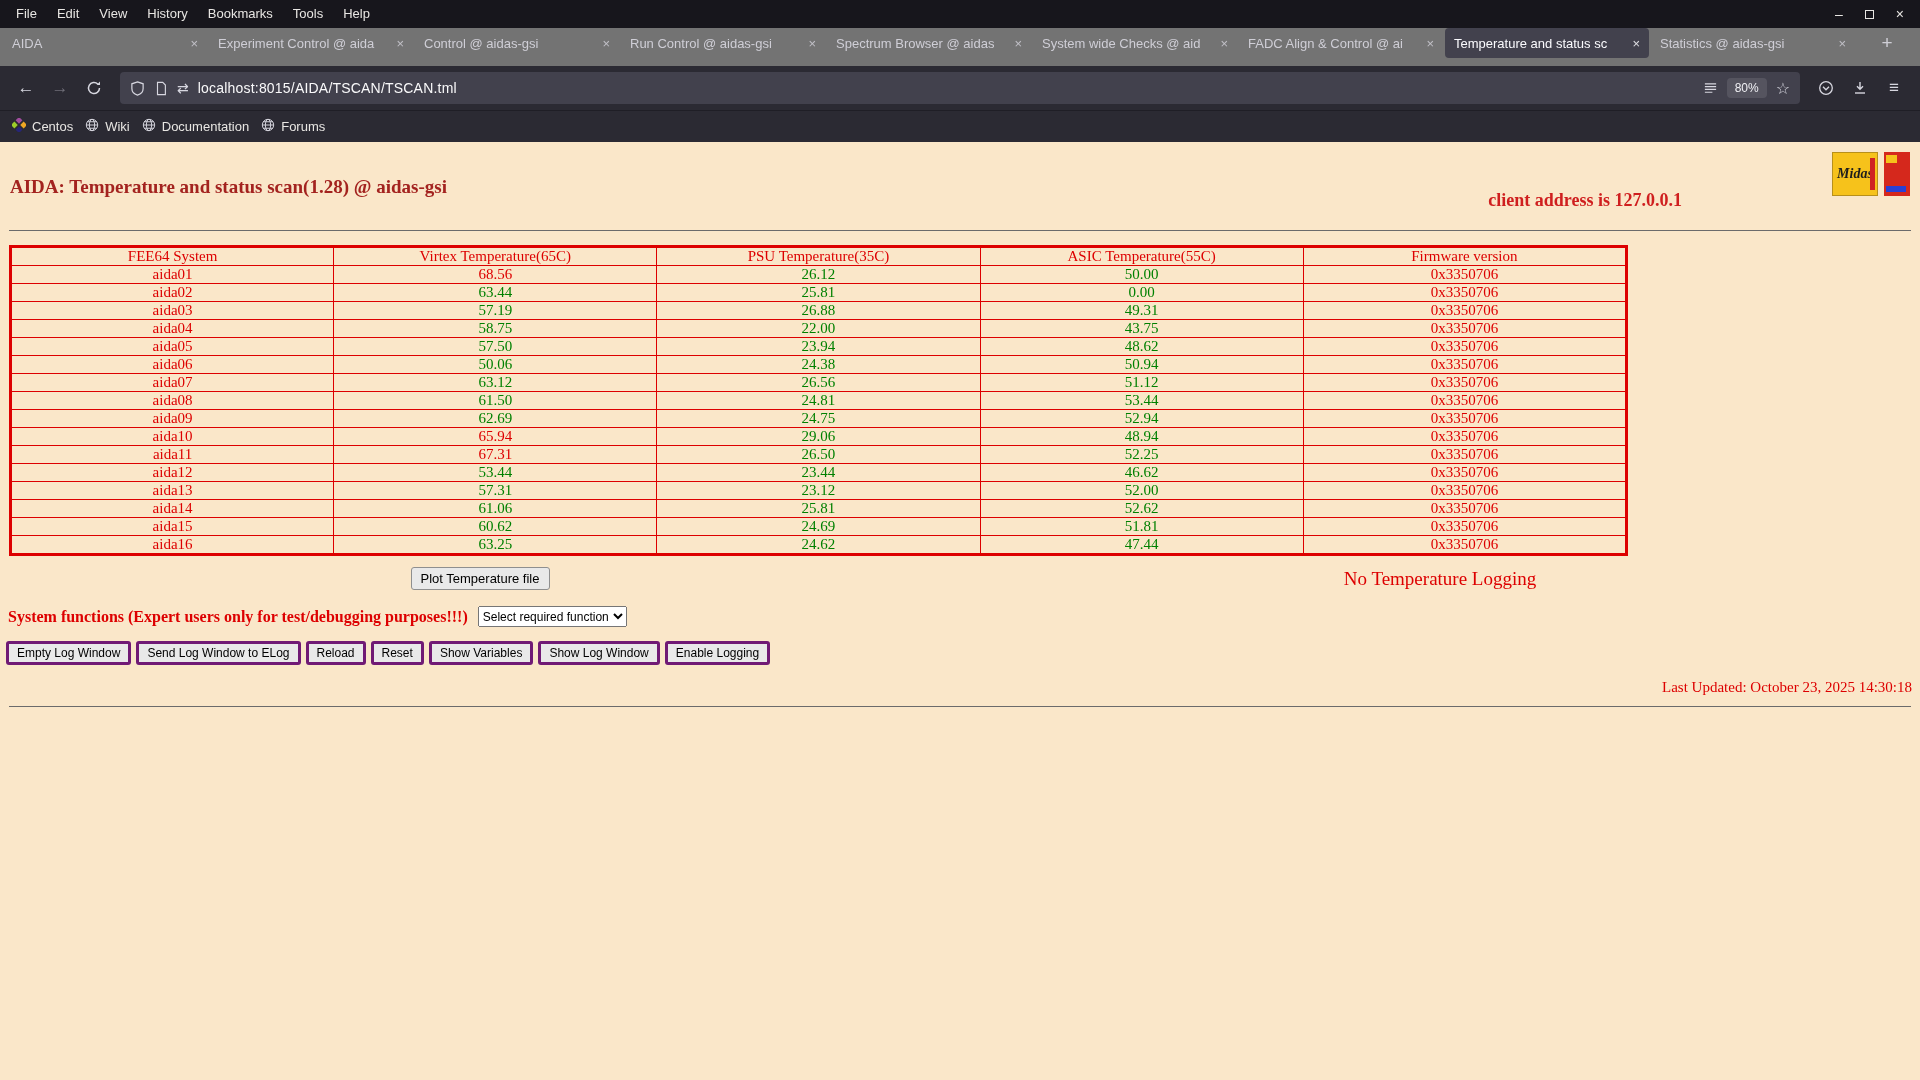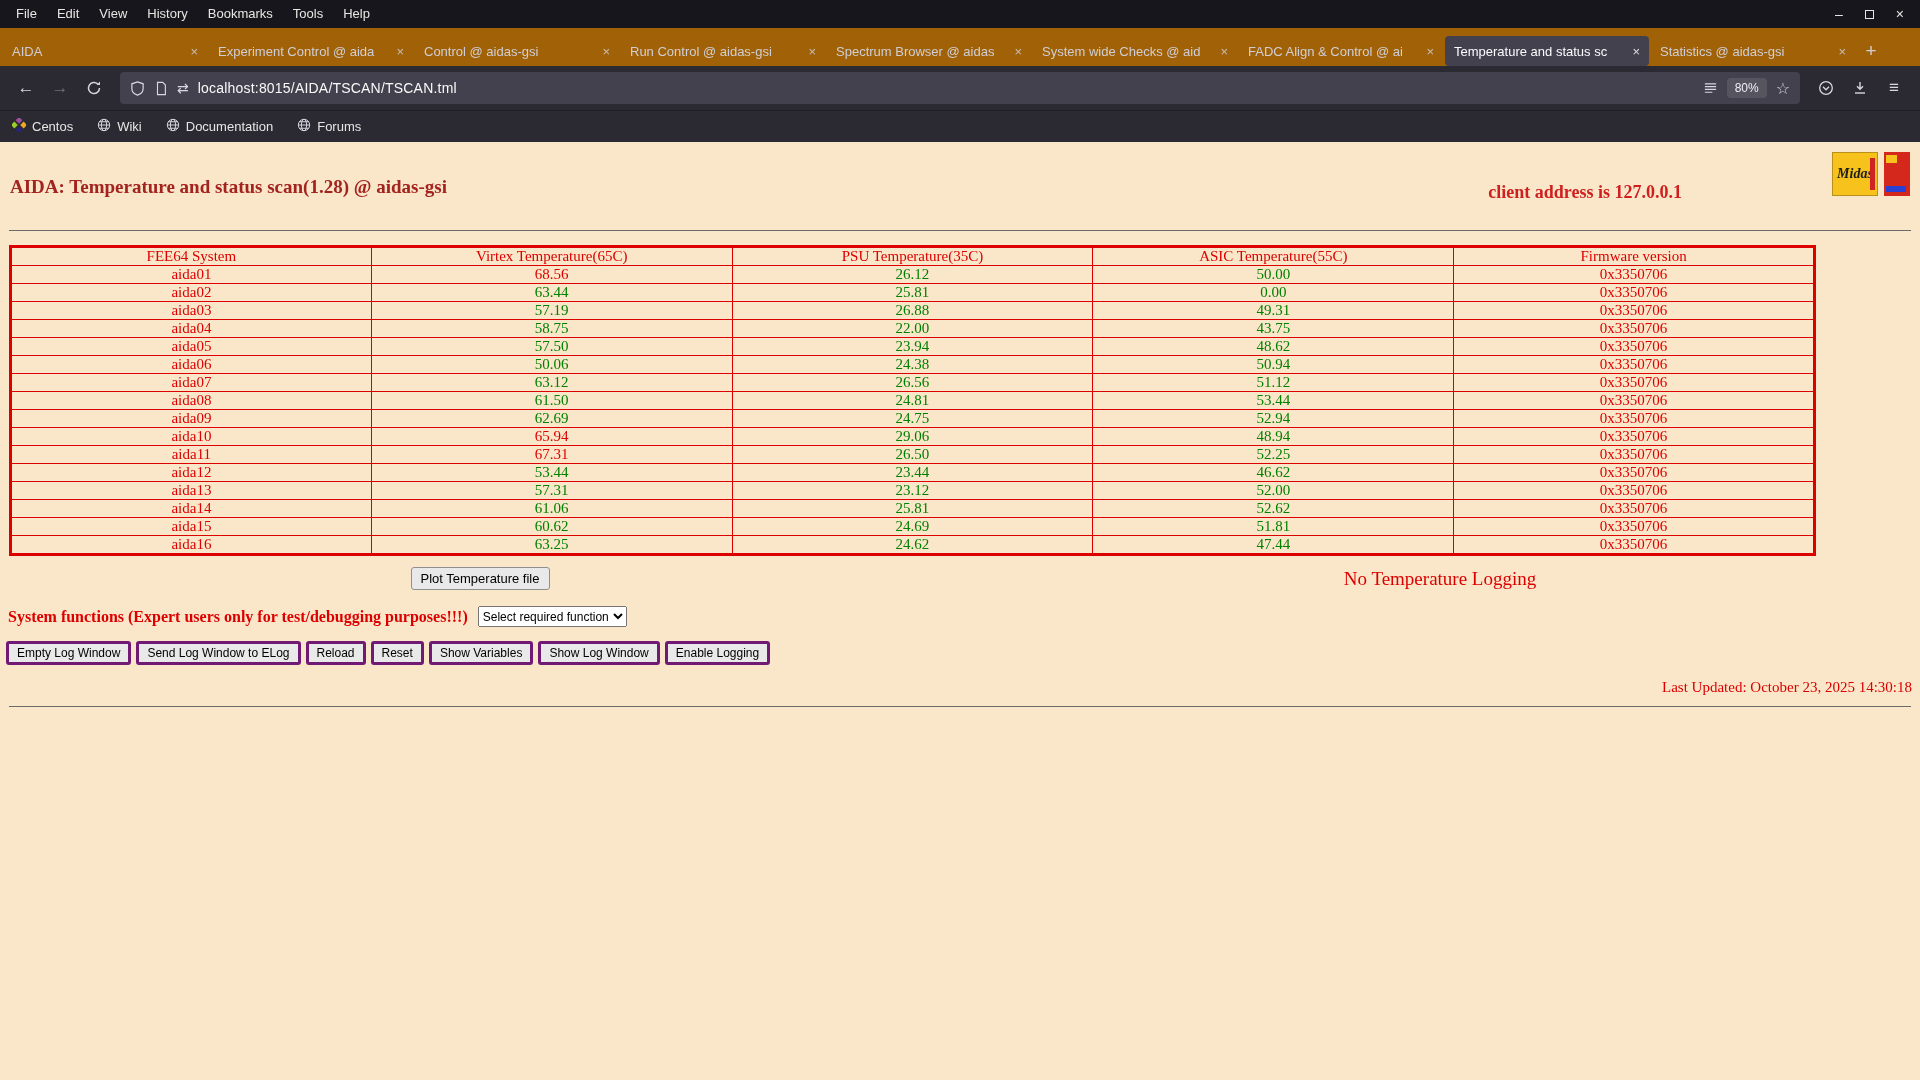--- a/index.html
+++ b/index.html
@@ -13,21 +13,21 @@
   
   .menubar {
     height:28px; background:#17161c; display:flex; align-items:center;
     color:#e8e6e3; font-size:13px; padding-left:6px;
   }
   .menu-item { padding:0 10px; line-height:28px; cursor:default; }
   .win-controls { margin-left:auto; display:flex; align-items:center; gap:22px; padding-right:16px; }
   .win-btn { color:#e8e6e3; font-size:14px; line-height:1; display:flex; align-items:center; justify-content:center; }
   .maximize-box { width:9px; height:9px; border:1.5px solid #e8e6e3; display:inline-block; }
 
-  .tabbar { height:38px; background:#a16207; display:flex; align-items:flex-end; padding:0 2px; }
+  .tabbar { height:38px; background:#737373; display:flex; align-items:flex-start; padding:0 2px;gap:16px; }
   .tab {
     width:204px; height:30px; margin:0 1px; border-radius:4px;
     display:flex; align-items:center; padding:0 9px;
     color:#cfced6; font-size:13px; position:relative;
   }
   .tab.active { background:#42414d; color:#fbfbfe; }
   .tab-title { flex:1; white-space:nowrap; overflow:hidden; }
   .tab-close { margin-left:7px; font-size:13px; opacity:.85; }
   .newtab { width:30px; height:30px; display:flex; align-items:center; justify-content:center;
             color:#cfced6; font-size:19px; border-radius:4px; }
@@ -49,34 +49,34 @@
   .bookmarksbar { height:32px; background:#2b2a33; border-top:1px solid #1f1e26;
                   display:flex; align-items:center; padding-left:12px; gap:20px;
                   color:#e8e6e3; font-size:13px; }
   .bookmark { display:flex; align-items:center; gap:6px; }
 
   
   .content { height:938px; background:#fae7c9; font-family:"Liberation Serif", serif; }
 
   .page-header { position:relative; height:88px; }
   .page-title { position:absolute; left:10px; top:34px; font-size:19px; font-weight:bold; color:#a3231f; }
-  .client-address { position:absolute; right:238px; top:40px; font-size:18px; font-weight:bold; color:#cf1f1f; }
+  .client-address { position:absolute; right:238px; top:48px; font-size:18px; font-weight:bold; color:#cf1f1f; }
   .logos { position:absolute; right:10px; top:10px; display:flex; gap:6px; align-items:flex-start; }
   .midas-logo { width:46px; height:44px; background:#f6c21b; border:1px solid #b8901a;
                 display:flex; align-items:center; justify-content:center; position:relative; }
   .midas-text { font-family:"Liberation Serif", serif; font-weight:bold; font-style:italic;
                 color:#1d1d1d; font-size:14px; }
   .midas-logo::after { content:""; position:absolute; right:2px; top:5px; width:5px; height:32px; background:#cf2222; }
   .institute-logo { width:26px; height:44px; background:#d5281c; position:relative; }
   .institute-logo::before { content:""; position:absolute; left:2px; top:3px; width:11px; height:8px; background:#f6c21b; }
   .institute-logo::after { content:""; position:absolute; left:2px; bottom:4px; width:20px; height:6px; background:#2a3fd4; }
 
   hr.rule { border:none; border-top:1px solid #6b6b6b; margin:0 9px; }
 
-  table.temp { width:1807px; margin:14px 9px 0 9px; border-collapse:collapse;
+  table.temp { width:1619px; margin:14px 9px 0 9px; border-collapse:collapse;
                border:3px solid #dd0000; font-size:15px; table-layout:fixed; }
   table.temp th { border:1px solid #dd0000; font-weight:normal; color:#dd0000;
                   height:18px; line-height:17px; width:20%; padding:0; }
   table.temp td { border:1px solid #dd0000; text-align:center; height:18px; line-height:17px; padding:0; }
   .red   { color:#dd0000; }
   .green { color:#008000; }
 
   .plot-row { display:flex; align-items:center; margin-top:11px; }
   .plot-row .half { width:50%; text-align:center; }
   .plot-btn { font:13px "Liberation Sans", sans-serif; background:#e9e9e9;
@@ -199,21 +199,21 @@
     <span class="nav-icon">
       <svg width="16" height="16" viewBox="0 0 16 16">
           <path d="M8 2 v7 M5 6.3 L8 9.3 L11 6.3" fill="none" stroke="#d7d7e0" stroke-width="1.4"></path>
           <path d="M3 13 h10" stroke="#d7d7e0" stroke-width="1.4"></path>
         </svg>
     </span>
     <span class="nav-icon">≡</span>
   </div>
 
   <div class="bookmarksbar">
-    <span style="display:flex;gap:24px;align-items:center;">
+    <span style="display:flex;gap:12px;align-items:center;">
         <span class="bookmark">
           <span class="bm-icon"><svg width="14" height="14" viewBox="0 0 16 16">
               <g transform="rotate(45 8 8)">
                 <rect x="1.5" y="1.5" width="5.5" height="5.5" fill="#a14d9f"></rect>
                 <rect x="9" y="1.5" width="5.5" height="5.5" fill="#efa724"></rect>
                 <rect x="1.5" y="9" width="5.5" height="5.5" fill="#9ccd2a"></rect>
                 <rect x="9" y="9" width="5.5" height="5.5" fill="#262577"></rect>
               </g>
             </svg></span>
           <span>Centos</span>

